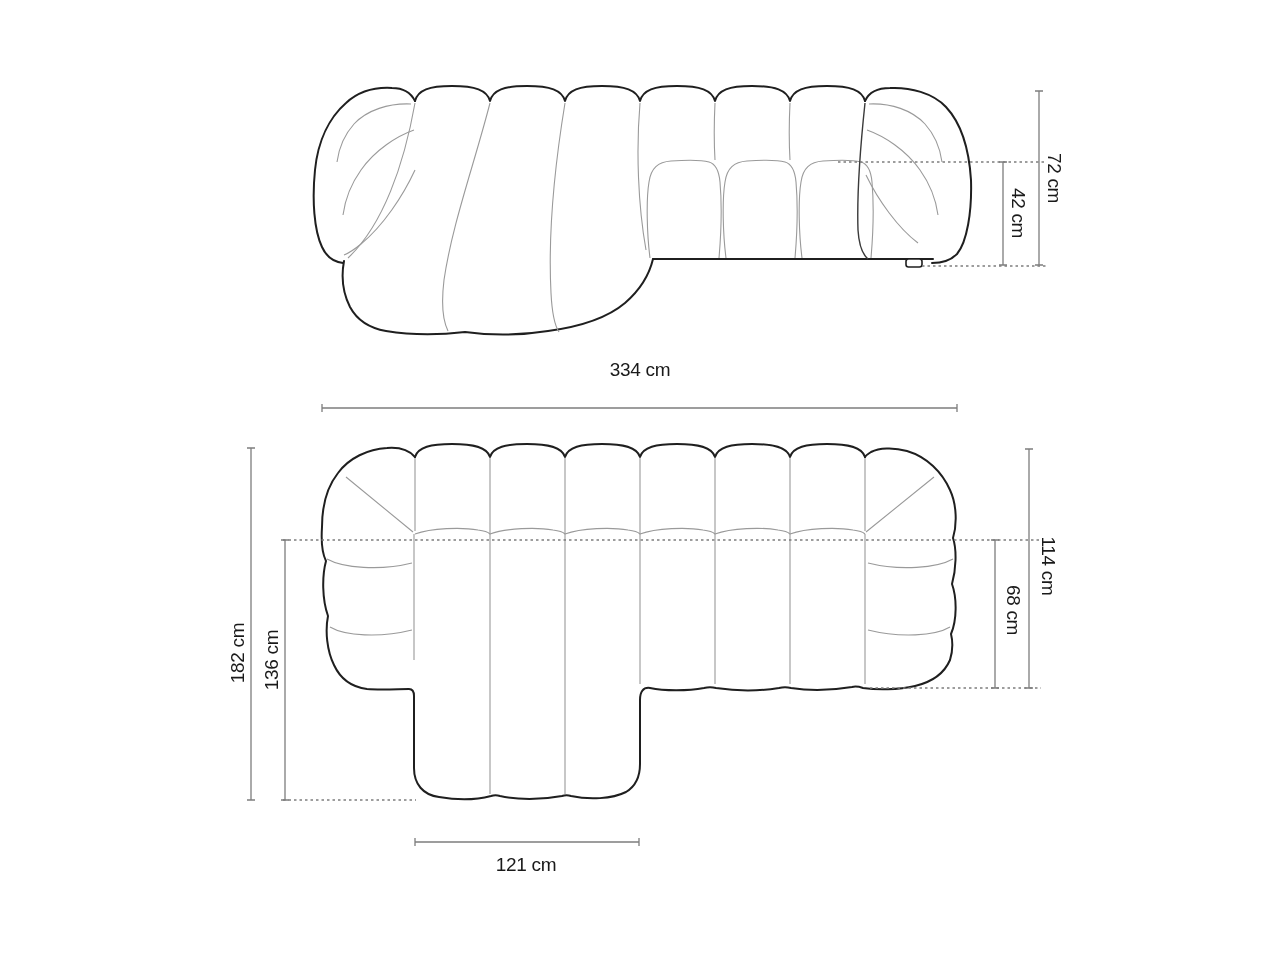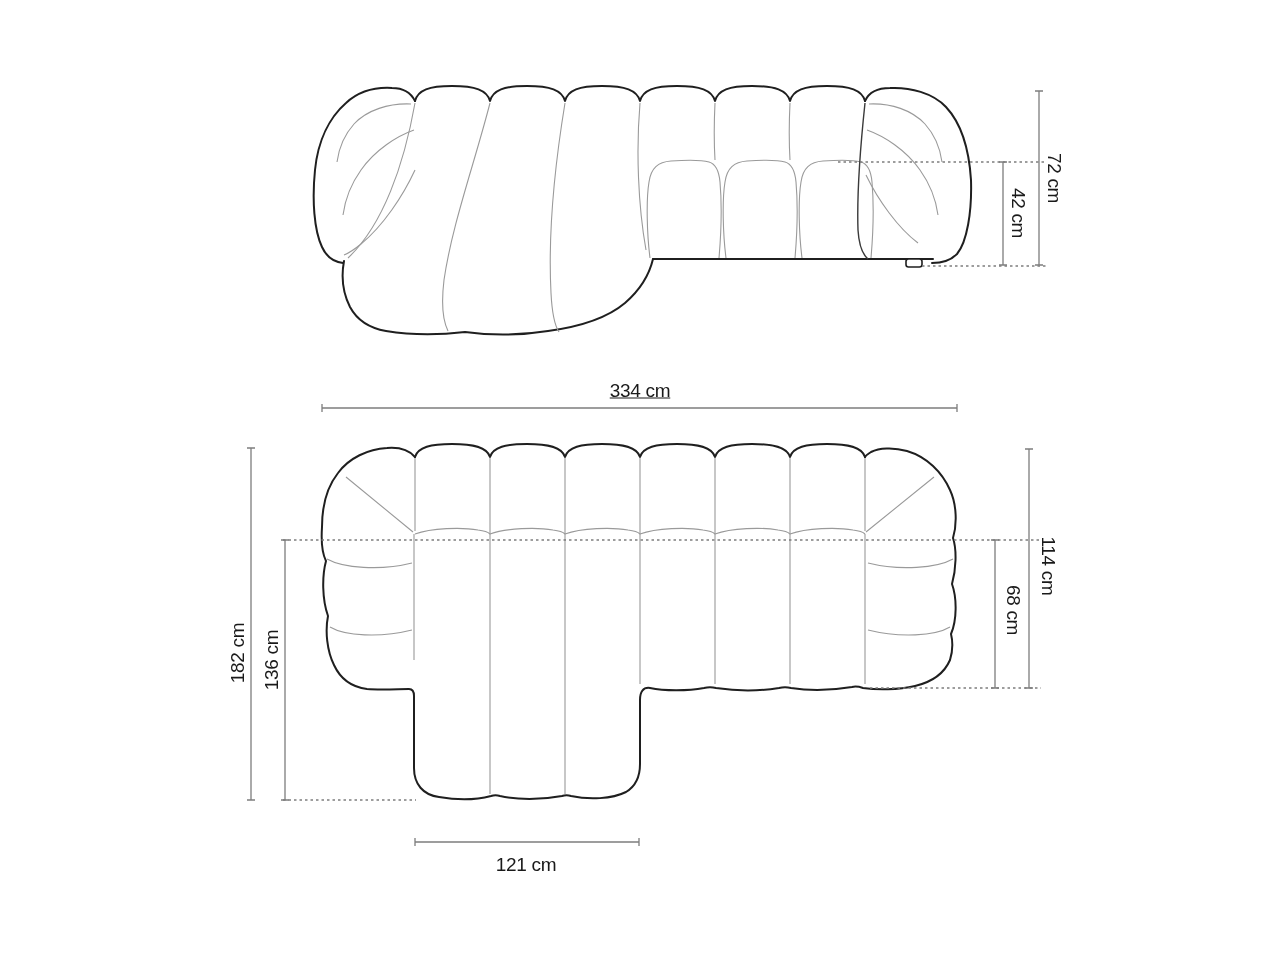--- a/index.html
+++ b/index.html
@@ -137,21 +137,21 @@
       <path d="M991 540 H999 M995 540 V688 M991 688 H999"></path>
 
       <path d="M415 838 V846 M415 842 H639 M639 838 V846"></path>
     </g>
   </svg>
 
   <div class="dim-label rot-cw" style="left:1054px; top:178px;">72 cm</div>
 
   <div class="dim-label rot-cw" style="left:1018px; top:213px;">42 cm</div>
 
-  <div class="dim-label" style="left:640px; top:390px;text-decoration:underline;">334 cm</div>
+  <div class="dim-label" style="left:640px; top:369px;">334 cm</div>
 
   <div class="dim-label rot-ccw" style="left:237px; top:653px;">182 cm</div>
 
   <div class="dim-label rot-ccw" style="left:271px; top:660px;">136 cm</div>
 
   <div class="dim-label rot-cw" style="left:1048px; top:566px;">114 cm</div>
 
   <div class="dim-label rot-cw" style="left:1013px; top:610px;">68 cm</div>
 
   <div class="dim-label" style="left:526px; top:864px;">121 cm</div>

